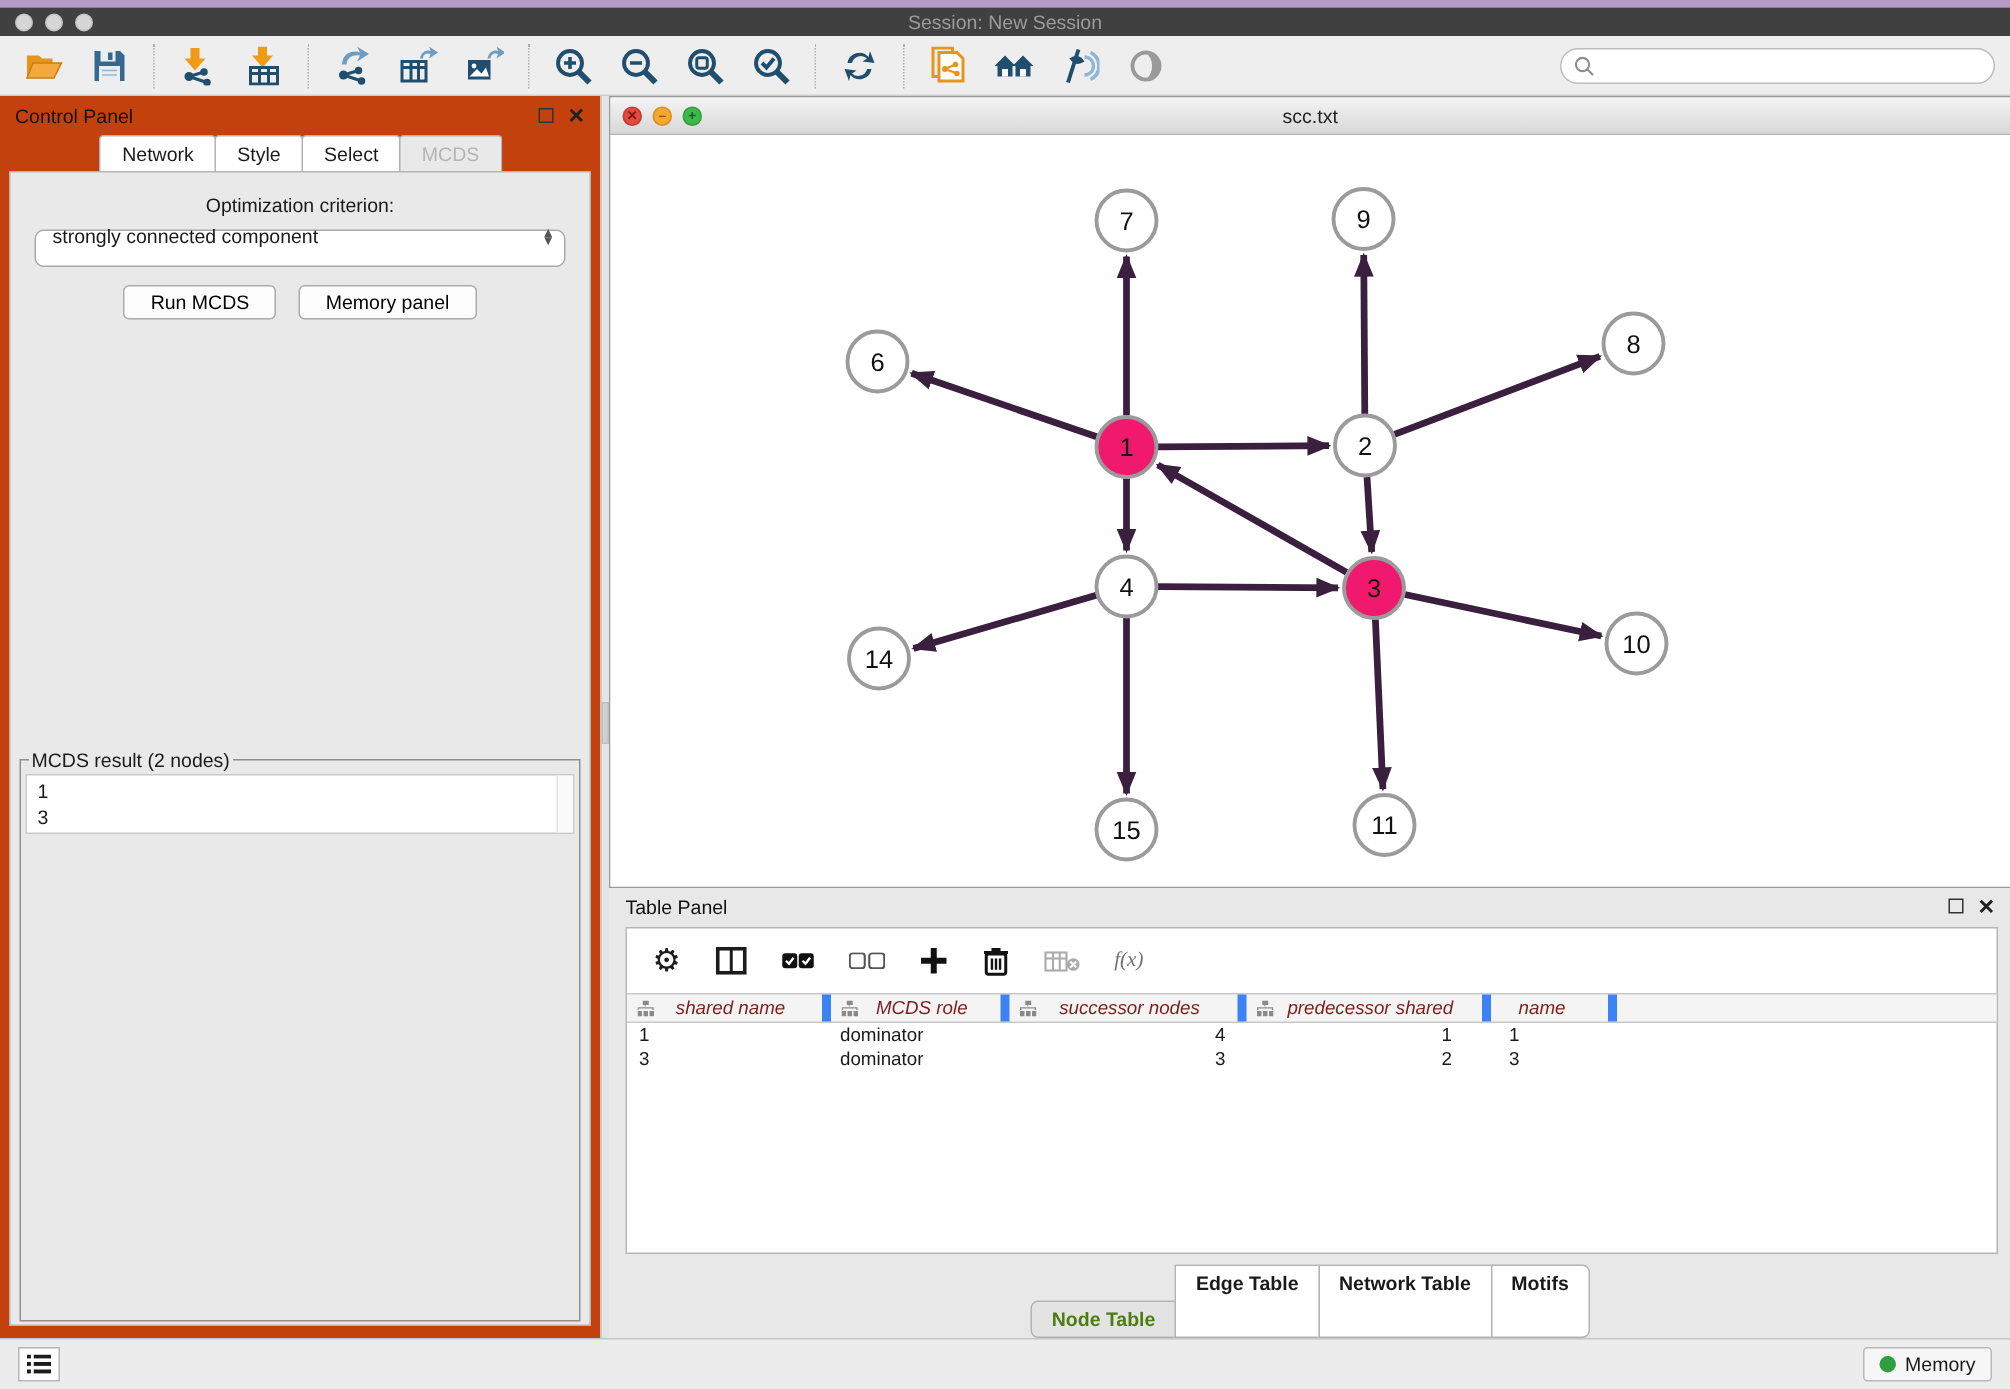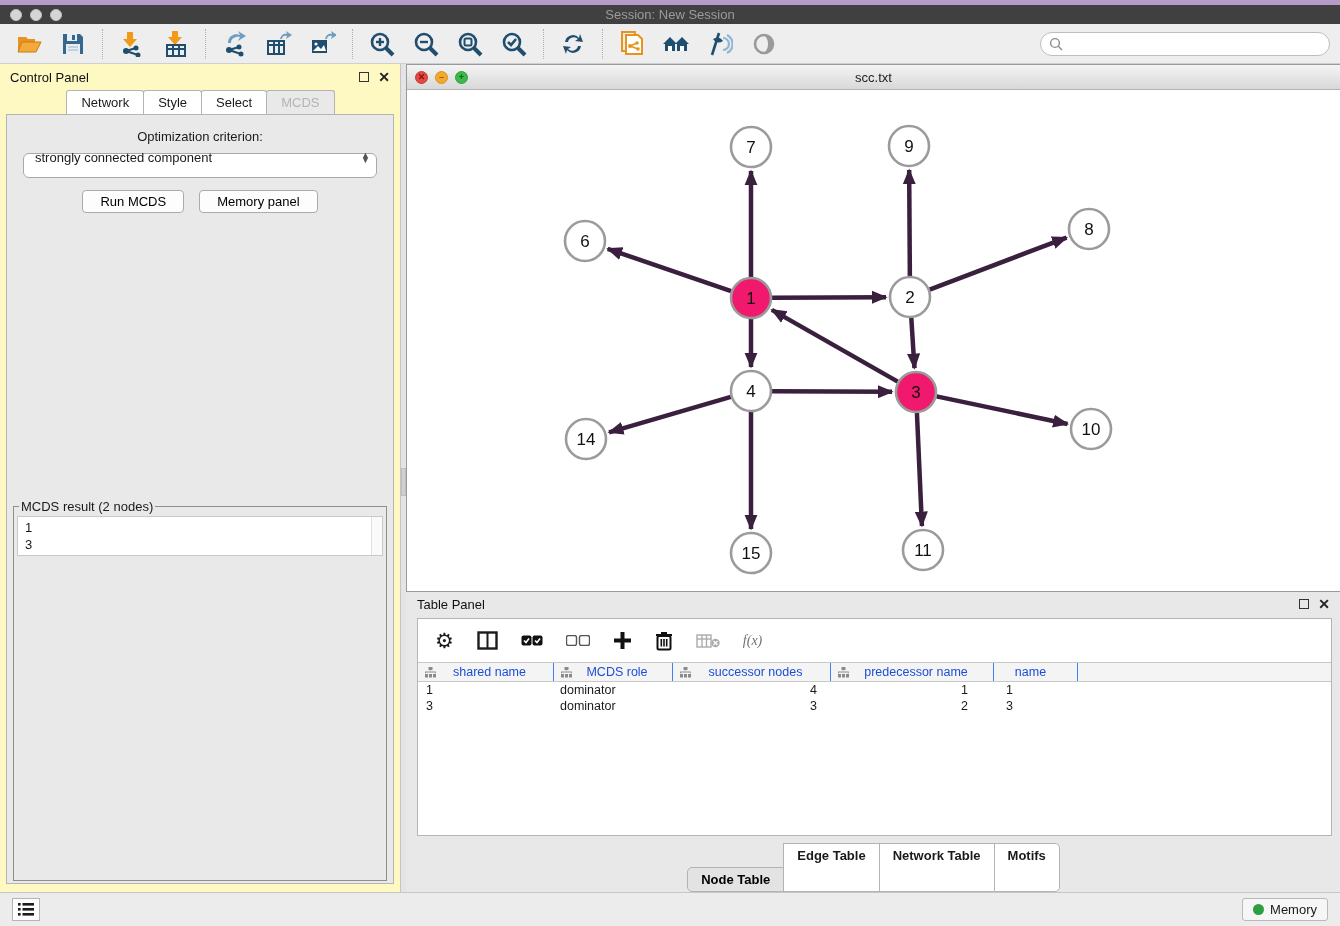--- a/index.html
+++ b/index.html
@@ -18,21 +18,21 @@
   .tb-group { display:flex; align-items:center; gap:14px; padding:0 14px; }
   .tb-sep { width:1px; height:30px; border-left:1px dotted #b0b0b0; }
   .tb-btn { width:30px; height:30px; display:flex; align-items:center; justify-content:center; cursor:pointer; }
   .search-wrap { margin-left:auto; }
   .search-box { width:290px; height:24px; background:#fff; border:1px solid #bdbdbd; border-radius:13px; display:flex; align-items:center; padding:0 8px; }
   .search-box svg { flex:0 0 auto; }
   .search-box input { border:none; outline:none; flex:1; margin-left:5px; font-size:13px; background:transparent; font-family:"Liberation Sans",sans-serif; }
 
   
   .main { display:flex; height:828px; }
-  .left-panel { width:401px; background:#fef9c3; display:flex; flex-direction:column; border-right:1px solid #c4c4c4; }
+  .left-panel { width:401px; background:#c2410c; display:flex; flex-direction:column; border-right:1px solid #c4c4c4; }
   .v-divider { width:5px; background:#e4e4e4; position:relative; }
   .v-divider .grip { position:absolute; top:404px; left:0; width:5px; height:28px; background:#d0d0d0; border:1px solid #bdbdbd; }
   .right-col { flex:1; display:flex; flex-direction:column; }
 
   
   .panel-header { height:26px; display:flex; align-items:center; padding:0 10px; }
   .panel-header .ph-title { font-size:13px; color:#111; }
   .ph-btns { margin-left:auto; display:flex; gap:9px; align-items:center; }
   .ph-float { width:10px; height:10px; border:1.5px solid #333; display:inline-block; cursor:pointer; }
   .ph-close { font-size:14px; font-weight:bold; color:#222; cursor:pointer; line-height:10px; }
@@ -70,32 +70,32 @@
   .net-canvas svg { position:absolute; inset:0; }
 
   
   .table-panel { height:300px; display:flex; flex-direction:column; background:#e8e8e8; }
   .tp-content { margin:2px 8px 0 11px; border:1px solid #b5b5b5; background:#fff; height:232px; display:flex; flex-direction:column; }
   .tp-toolbar { height:43px; display:flex; align-items:center; gap:23px; padding-left:17px; }
   .tp-icon { display:flex; align-items:center; justify-content:center; cursor:pointer; }
   .gear { font-size:21px; color:#1c1c1c; line-height:20px; }
   .fx { font-family:"Liberation Serif",serif; font-style:italic; font-size:14px; color:#737373; }
   .tbl-header { display:flex; height:20px; background:#f4f4f4; border-top:1px solid #c9c9c9; border-bottom:1px solid #c9c9c9; }
-  .th-cell { display:flex; align-items:center; border-right:1px solid #3b82f6; font-size:12.5px; color:#1d4ed8; position:relative; }
+  .th-cell { display:flex; align-items:center; border-right:6px solid #3b82f6; font-size:12.5px; color:#7f1d1d; position:relative;font-style:italic; }
   .th-cell .th-icon { margin-left:7px; }
   .th-cell .th-label { flex:1; text-align:center; padding-right:10px; }
   .tbl-rows { flex:1; overflow:hidden; }
   .tbl-row { display:flex; height:16px; }
   .td-cell { font-size:12.5px; line-height:16px; white-space:nowrap; overflow:hidden; }
 
   .tp-tabs { display:flex; justify-content:center; margin-top:7px; }
   .tp-tab { border:1px solid #b3b3b3; background:#fff; padding:4px 13px; font-size:13px; font-weight:bold; cursor:pointer; margin-right:-1px; }
   .tp-tab:first-child { border-radius:5px 0 0 5px; }
   .tp-tab:last-child { border-radius:0 5px 5px 0; }
-  .tp-tab.selected { background:#e3e3e3; color:#000000;margin-top:24px; }
+  .tp-tab.selected { background:#e3e3e3; color:#4d7c0f;margin-top:24px; }
 
   
   .statusbar { height:34px; background:#ececec; border-top:1px solid #c6c6c6; display:flex; align-items:center; padding:0 12px; }
   .list-btn { width:28px; height:23px; background:#fdfdfd; border:1px solid #b5b5b5; display:flex; align-items:center; justify-content:center; cursor:pointer; }
   .memory-btn { margin-left:auto; height:23px; background:#f6f6f6; border:1px solid #b9b9b9; border-radius:3px; display:flex; align-items:center; gap:6px; padding:0 10px; font-size:13px; cursor:pointer; }
   .mem-dot { width:11px; height:11px; border-radius:50%; background:#2e9e3e; }
 </style>
 </head>
 <body>
 
@@ -476,21 +476,21 @@
             <div class="th-cell" style="width: 163px;">
               <svg class="th-icon" width="11" height="11" viewBox="0 0 11 11">
                 <g fill="#8a8a8a">
                   <rect x="3.5" y="0" width="4" height="3"></rect>
                   <rect x="0" y="7" width="3" height="3.5"></rect>
                   <rect x="4" y="7" width="3" height="3.5"></rect>
                   <rect x="8" y="7" width="3" height="3.5"></rect>
                   <path d="M5 3 h1 v2 h-6 v2 h1 v-1 h10 v1 h1 v-2 h-6z" transform="scale(0.9)"></path>
                 </g>
               </svg>
-              <span class="th-label">predecessor name</span>
+              <span class="th-label">predecessor shared</span>
             </div>
             <div class="th-cell" style="width: 84px;">
               <span class="th-label">name</span>
             </div>
           </div>
         <div class="tbl-rows">
             <div class="tbl-row">
               <div class="td-cell" style="width: 136px; text-align: left; padding-left: 8px;">1</div>
               <div class="td-cell" style="width: 119px; text-align: left; padding-left: 6px;">dominator</div>
               <div class="td-cell" style="width: 158px; text-align: right; padding-right: 14px;">4</div>

